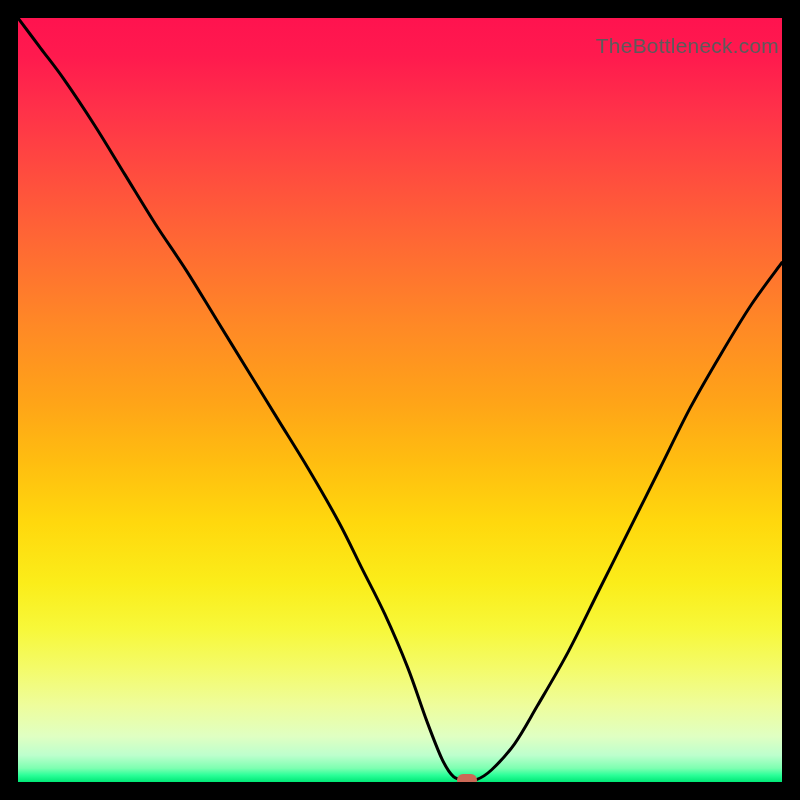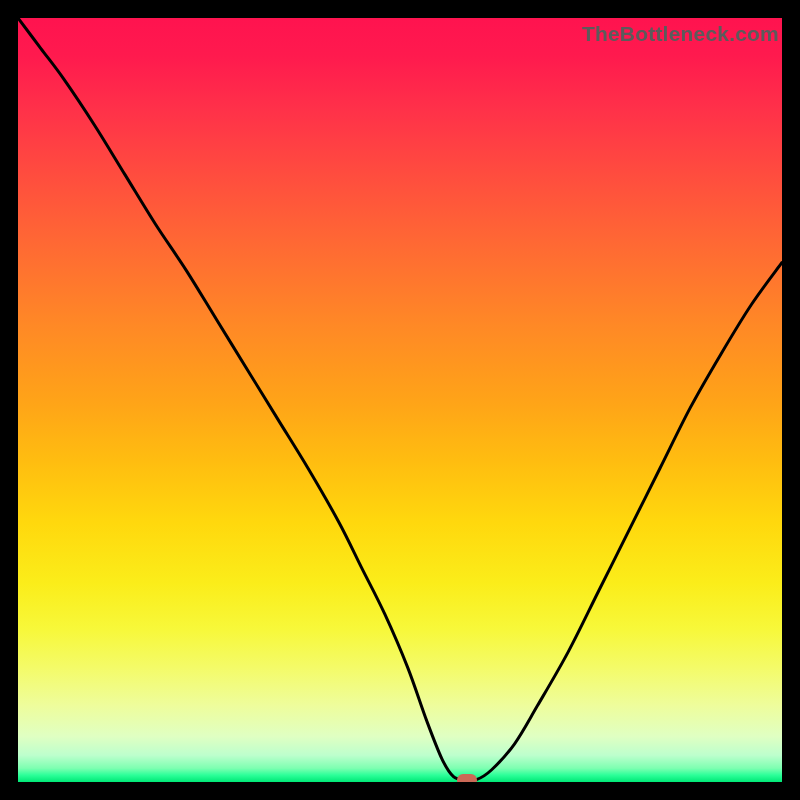--- a/index.html
+++ b/index.html
@@ -42,25 +42,25 @@
       #eefd9c 90%,
       #e0ffc2 94%,
       #bdffcd 96.5%,
       #7dffb1 98.2%,
       #2cff99 99.1%,
       #00e776 100%
     );
   }
   .watermark {
     position: absolute;
-    top: 4px;
+    top: 16px;
     right: 3px;
     font-family: Arial, Helvetica, sans-serif;
     font-size: 21px;
-    font-weight: 700;
+    font-weight: 400;
     color: #5b5b5b;
     letter-spacing: 0.2px;
   }
   svg.curve {
     position: absolute;
     left: 0;
     top: 0;
     width: 764px;
     height: 764px;
   }

